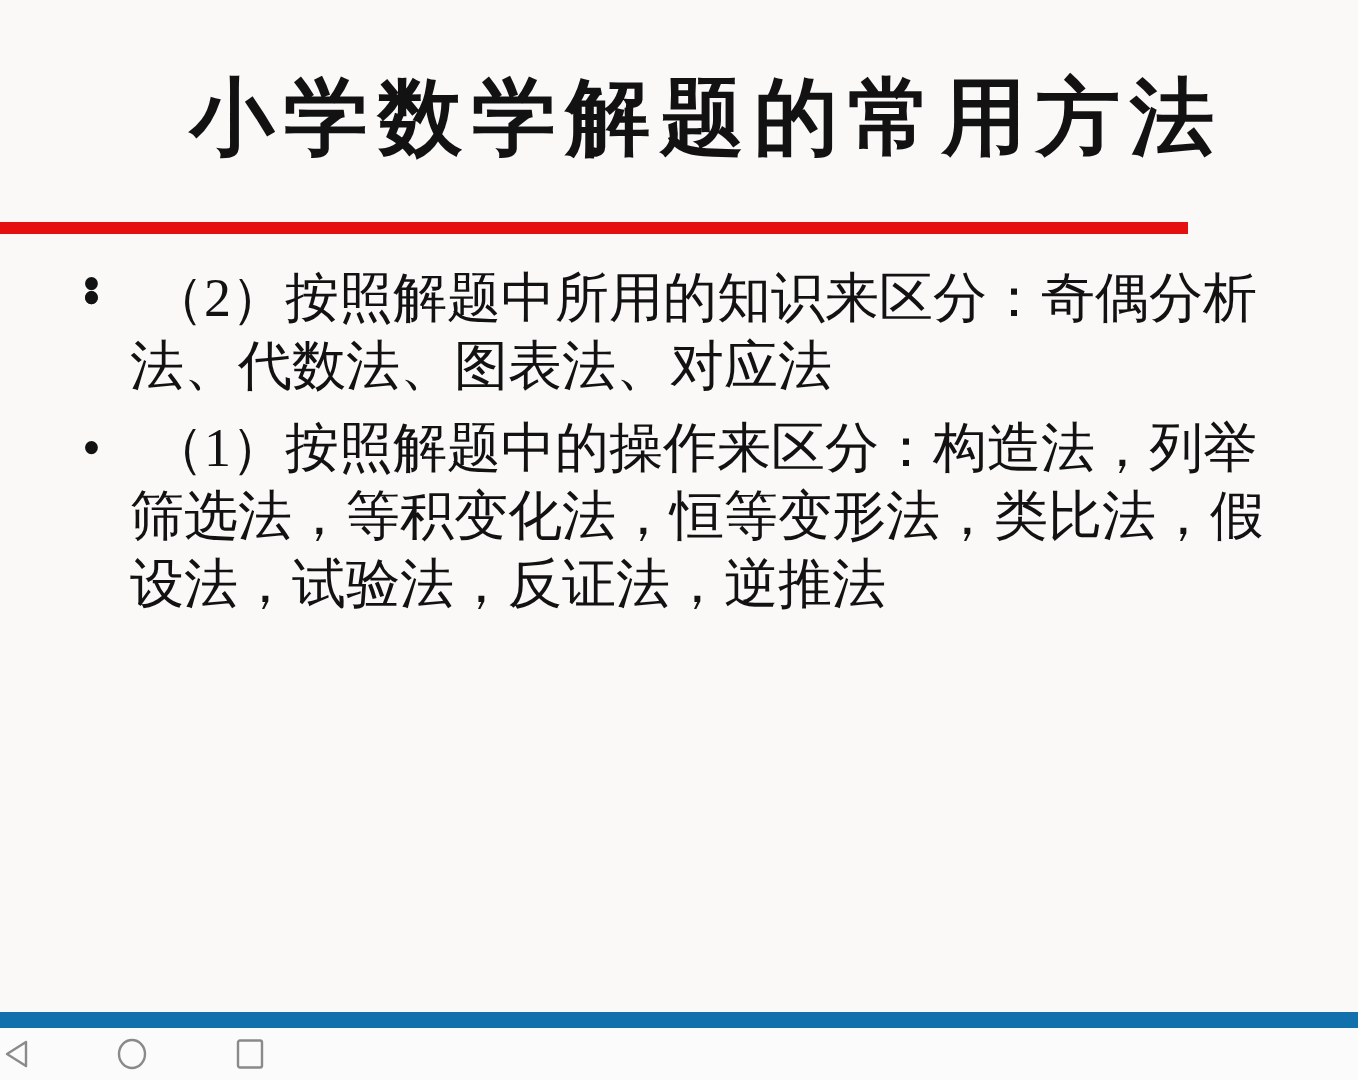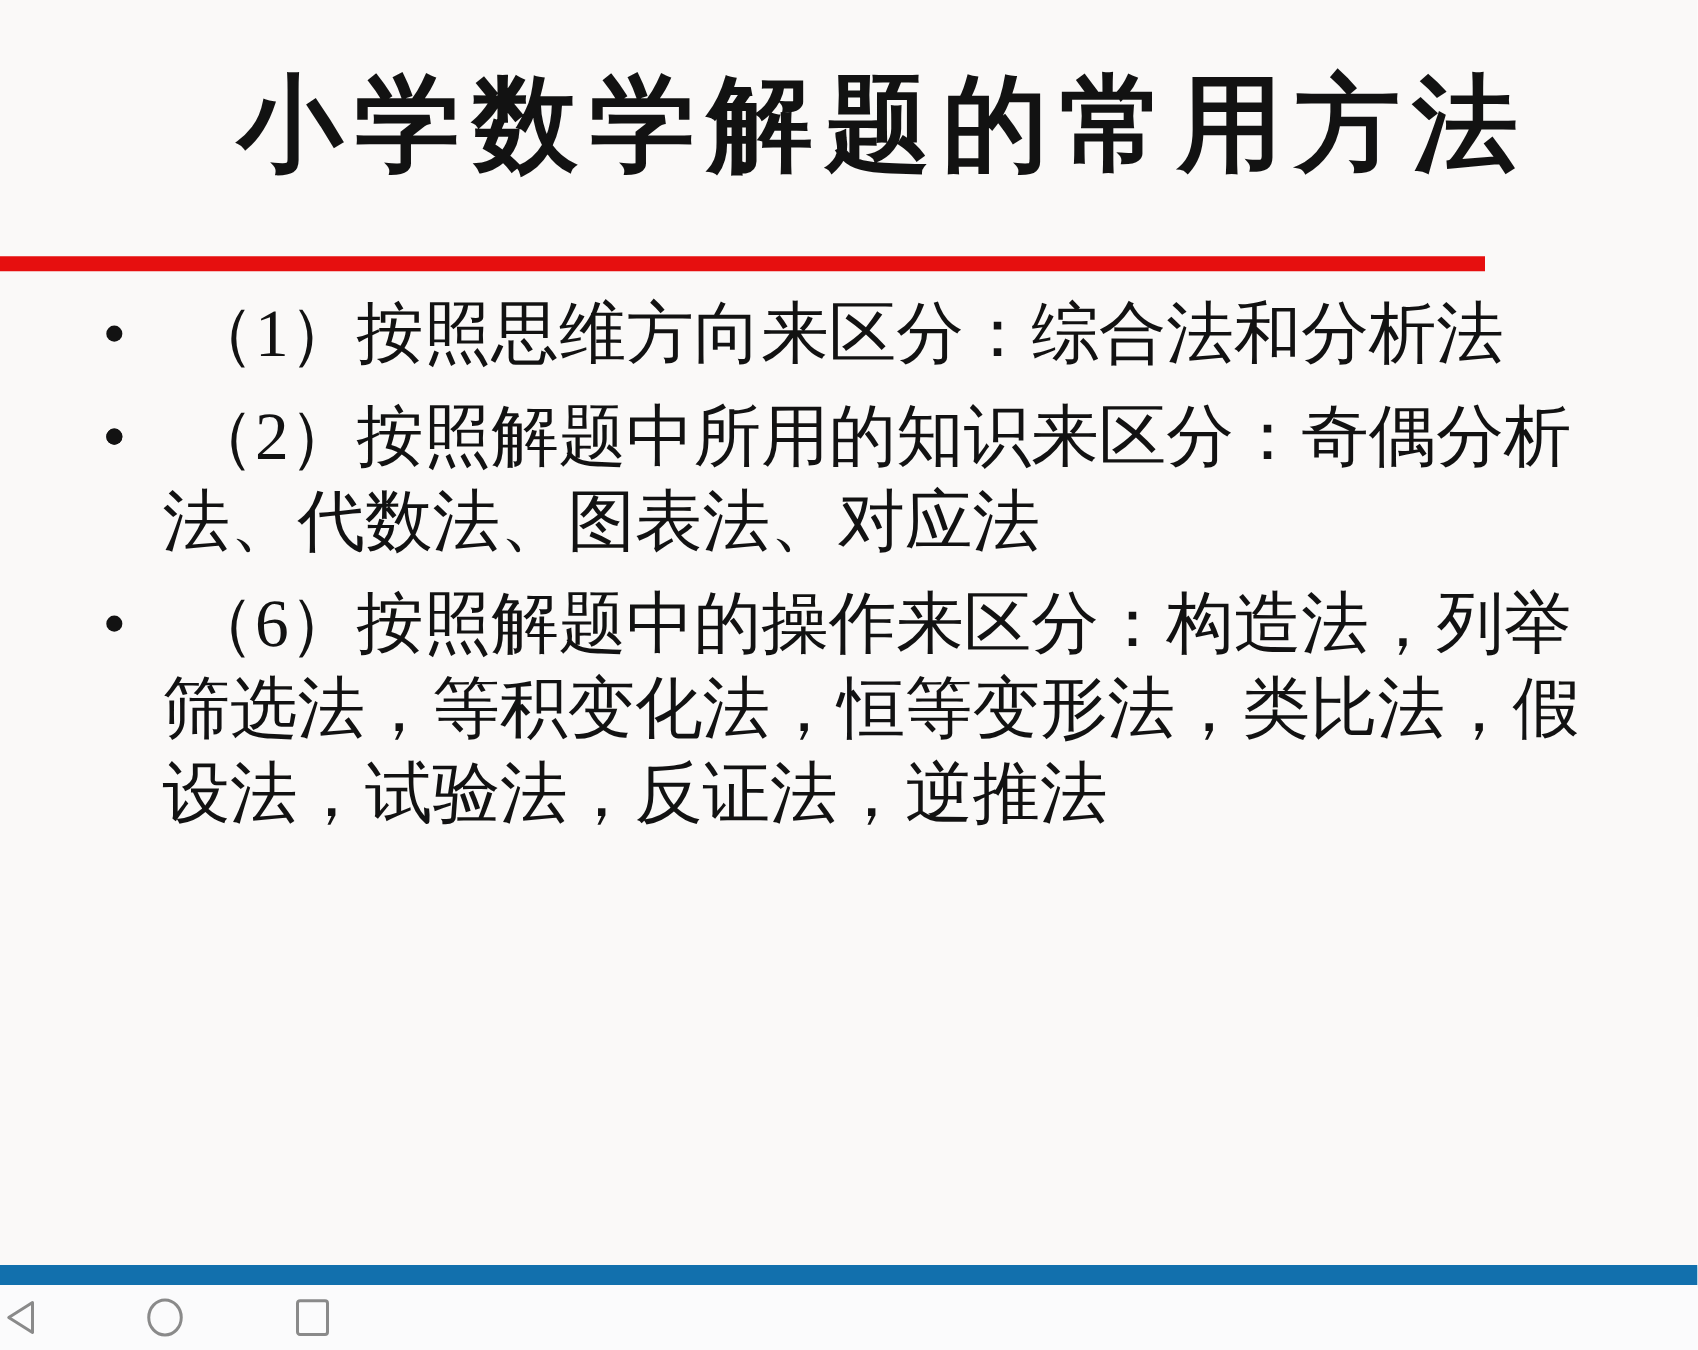--- a/index.html
+++ b/index.html
@@ -10,21 +10,21 @@
   }
   .screen { width: 1358px; height: 1080px; display: flex; flex-direction: column; }
 
   
   .slide {
     height: 1012px;
     background: var(--slide_bg, #faf9f8);
     overflow: hidden;
   }
   .slide-title {
-    margin-top: 47px;
+    margin-top: 64px;
     padding-left: 56px;
     text-align: center;
     font-size: 84px;
     font-weight: bold;
     letter-spacing: 10px;
     line-height: 1.28;
     color: var(--text, #121212);
     white-space: nowrap;
   }
   .red-line {
@@ -97,35 +97,34 @@
   <div class="slide">
 
     <div class="slide-title">小学数学解题的常用方法</div>
 
     <div class="red-line"></div>
 
     <div class="bullet-list">
 
       <div class="bullet-item">
         <span class="bullet-dot">•</span>
-        <span>（1）按照思维方向来区分：综合法和分析法</span>
       </div>
 
       <div class="bullet-item">
         <span class="bullet-dot">•</span>
       </div>
 
       <div class="bullet-item">
         <span class="bullet-dot">•</span>
         <span>（2）按照解题中所用的知识来区分：奇偶分析法、代数法、图表法、对应法</span>
       </div>
 
       <div class="bullet-item">
         <span class="bullet-dot">•</span>
-        <span>（6）按照解题中的操作来区分：构造法，列举筛选法，等积变化法，恒等变形法，类比法，假设法，试验法，反证法，逆推法</span>
+        <span>（1）按照解题中的操作来区分：构造法，列举筛选法，等积变化法，恒等变形法，类比法，假设法，试验法，反证法，逆推法</span>
       </div>
 
     </div>
   </div>
 
   <div class="blue-bar"></div>
 
   <div class="navbar">
 
     <div class="nav-btn nav-back">

